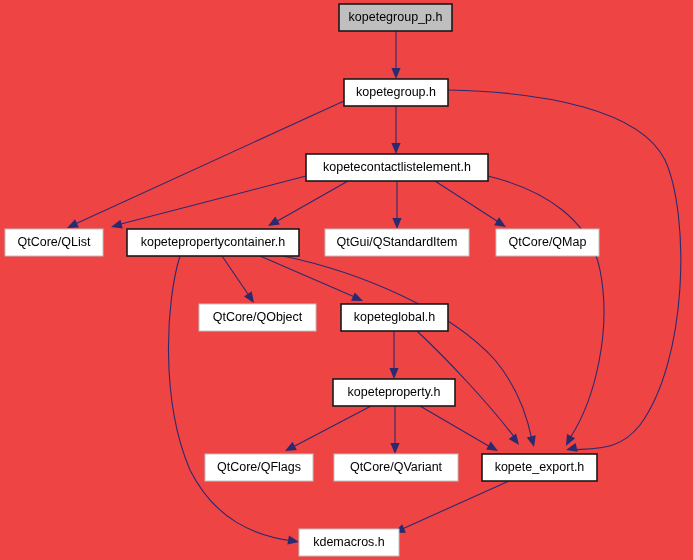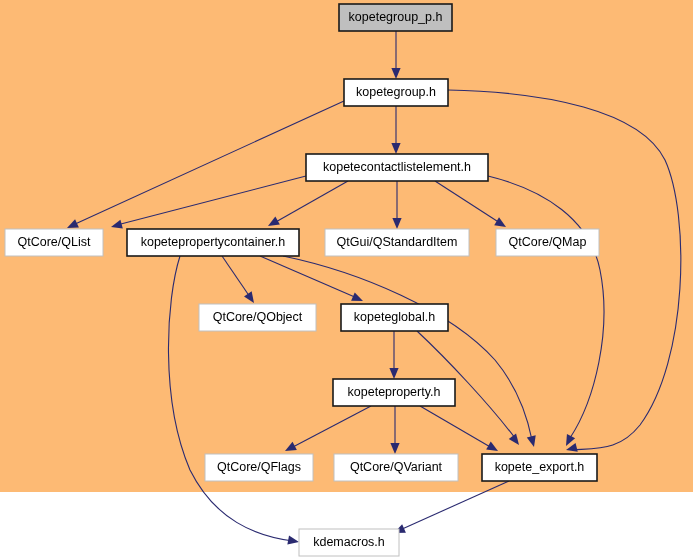--- a/index.html
+++ b/index.html
@@ -9,22 +9,22 @@
   }
   body {
     width: 693px;
     height: 560px;
     font-family: "Liberation Sans", sans-serif;
     overflow: hidden;
   }
   #graph-root {
     position: relative;
     width: 693px;
-    height: 492px;
-    background: #fdba74;
+    height: 560px;
+    background: #ef4444;
   }
   svg#graph-svg {
     position: absolute;
     top: 0;
     left: 0;
     width: 693px;
     height: 560px;
     display: block;
   }
   .node-box {

